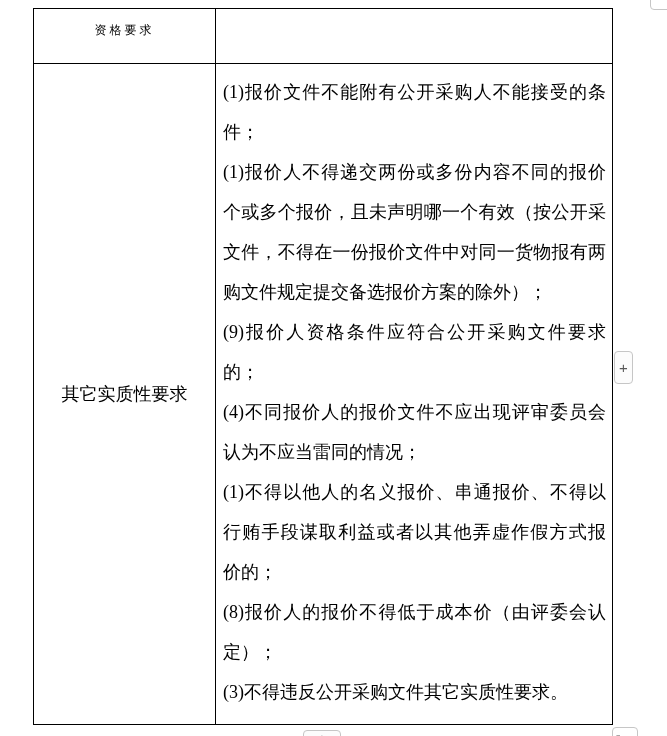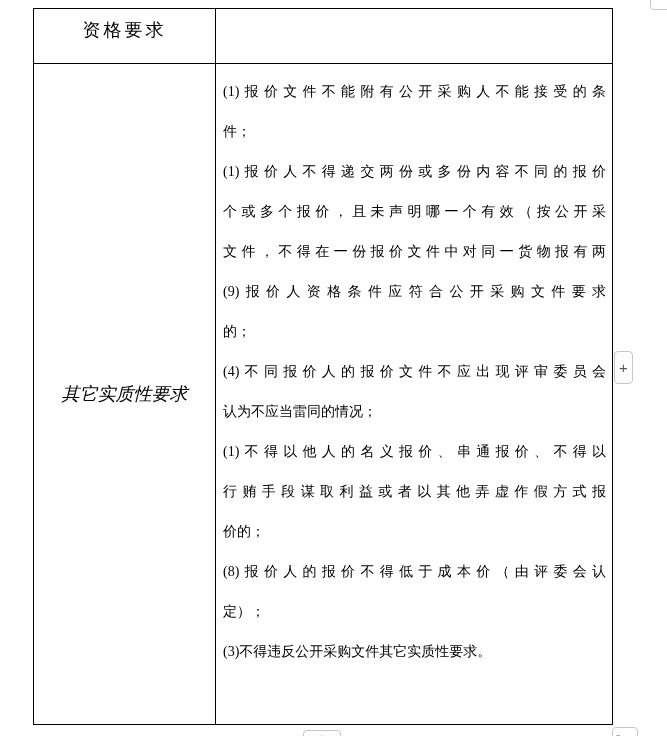--- a/index.html
+++ b/index.html
@@ -21,38 +21,37 @@
     grid-template-columns: 182px 1fr;
     grid-template-rows: 55px 1fr;
     background: #ffffff;
   }
   .cell { box-sizing: border-box; overflow: hidden; }
   .cell-hdr-label {
     border-right: 1px solid #000000;
     border-bottom: 1px solid #000000;
     text-align: center;
     line-height: 42px;
-    font-size: 18px;
+    font-size: 12px;
     letter-spacing: 3px;
   }
   .cell-hdr-value {
     border-bottom: 1px solid #000000;
   }
   .cell-body-label {
     border-right: 1px solid #000000;
     display: flex; align-items: center; justify-content: center;
     font-size: 18px;
-    font-style: italic;
   }
   .cell-body-content {
     padding: 8px 6px 0 7px;
   }
   .tline {
     height: 40px; line-height: 40px;
-    font-size: 14px;
+    font-size: 18px;
     white-space: nowrap; overflow: hidden;
   }
   .just {
     text-align: justify;
     text-align-last: justify;
     text-justify: inter-character;
   }
 
   
   .ctl {
@@ -101,20 +100,21 @@
   <div class="cell cell-body-label">
     <span>其它实质性要求</span>
   </div>
 
   <div class="cell cell-body-content">
     <div class="tline just">(1)报价文件不能附有公开采购人不能接受的条</div>
     <div class="tline">件；</div>
     <div class="tline just">(1)报价人不得递交两份或多份内容不同的报价</div>
     <div class="tline just">个或多个报价，且未声明哪一个有效（按公开采</div>
     <div class="tline just">文件，不得在一份报价文件中对同一货物报有两</div>
+    <div class="tline">购文件规定提交备选报价方案的除外）；</div>
     <div class="tline just">(9)报价人资格条件应符合公开采购文件要求</div>
     <div class="tline">的；</div>
     <div class="tline just">(4)不同报价人的报价文件不应出现评审委员会</div>
     <div class="tline">认为不应当雷同的情况；</div>
     <div class="tline just">(1)不得以他人的名义报价、串通报价、不得以</div>
     <div class="tline just">行贿手段谋取利益或者以其他弄虚作假方式报</div>
     <div class="tline">价的；</div>
     <div class="tline just">(8)报价人的报价不得低于成本价（由评委会认</div>
     <div class="tline">定）；</div>
     <div class="tline">(3)不得违反公开采购文件其它实质性要求。</div>

